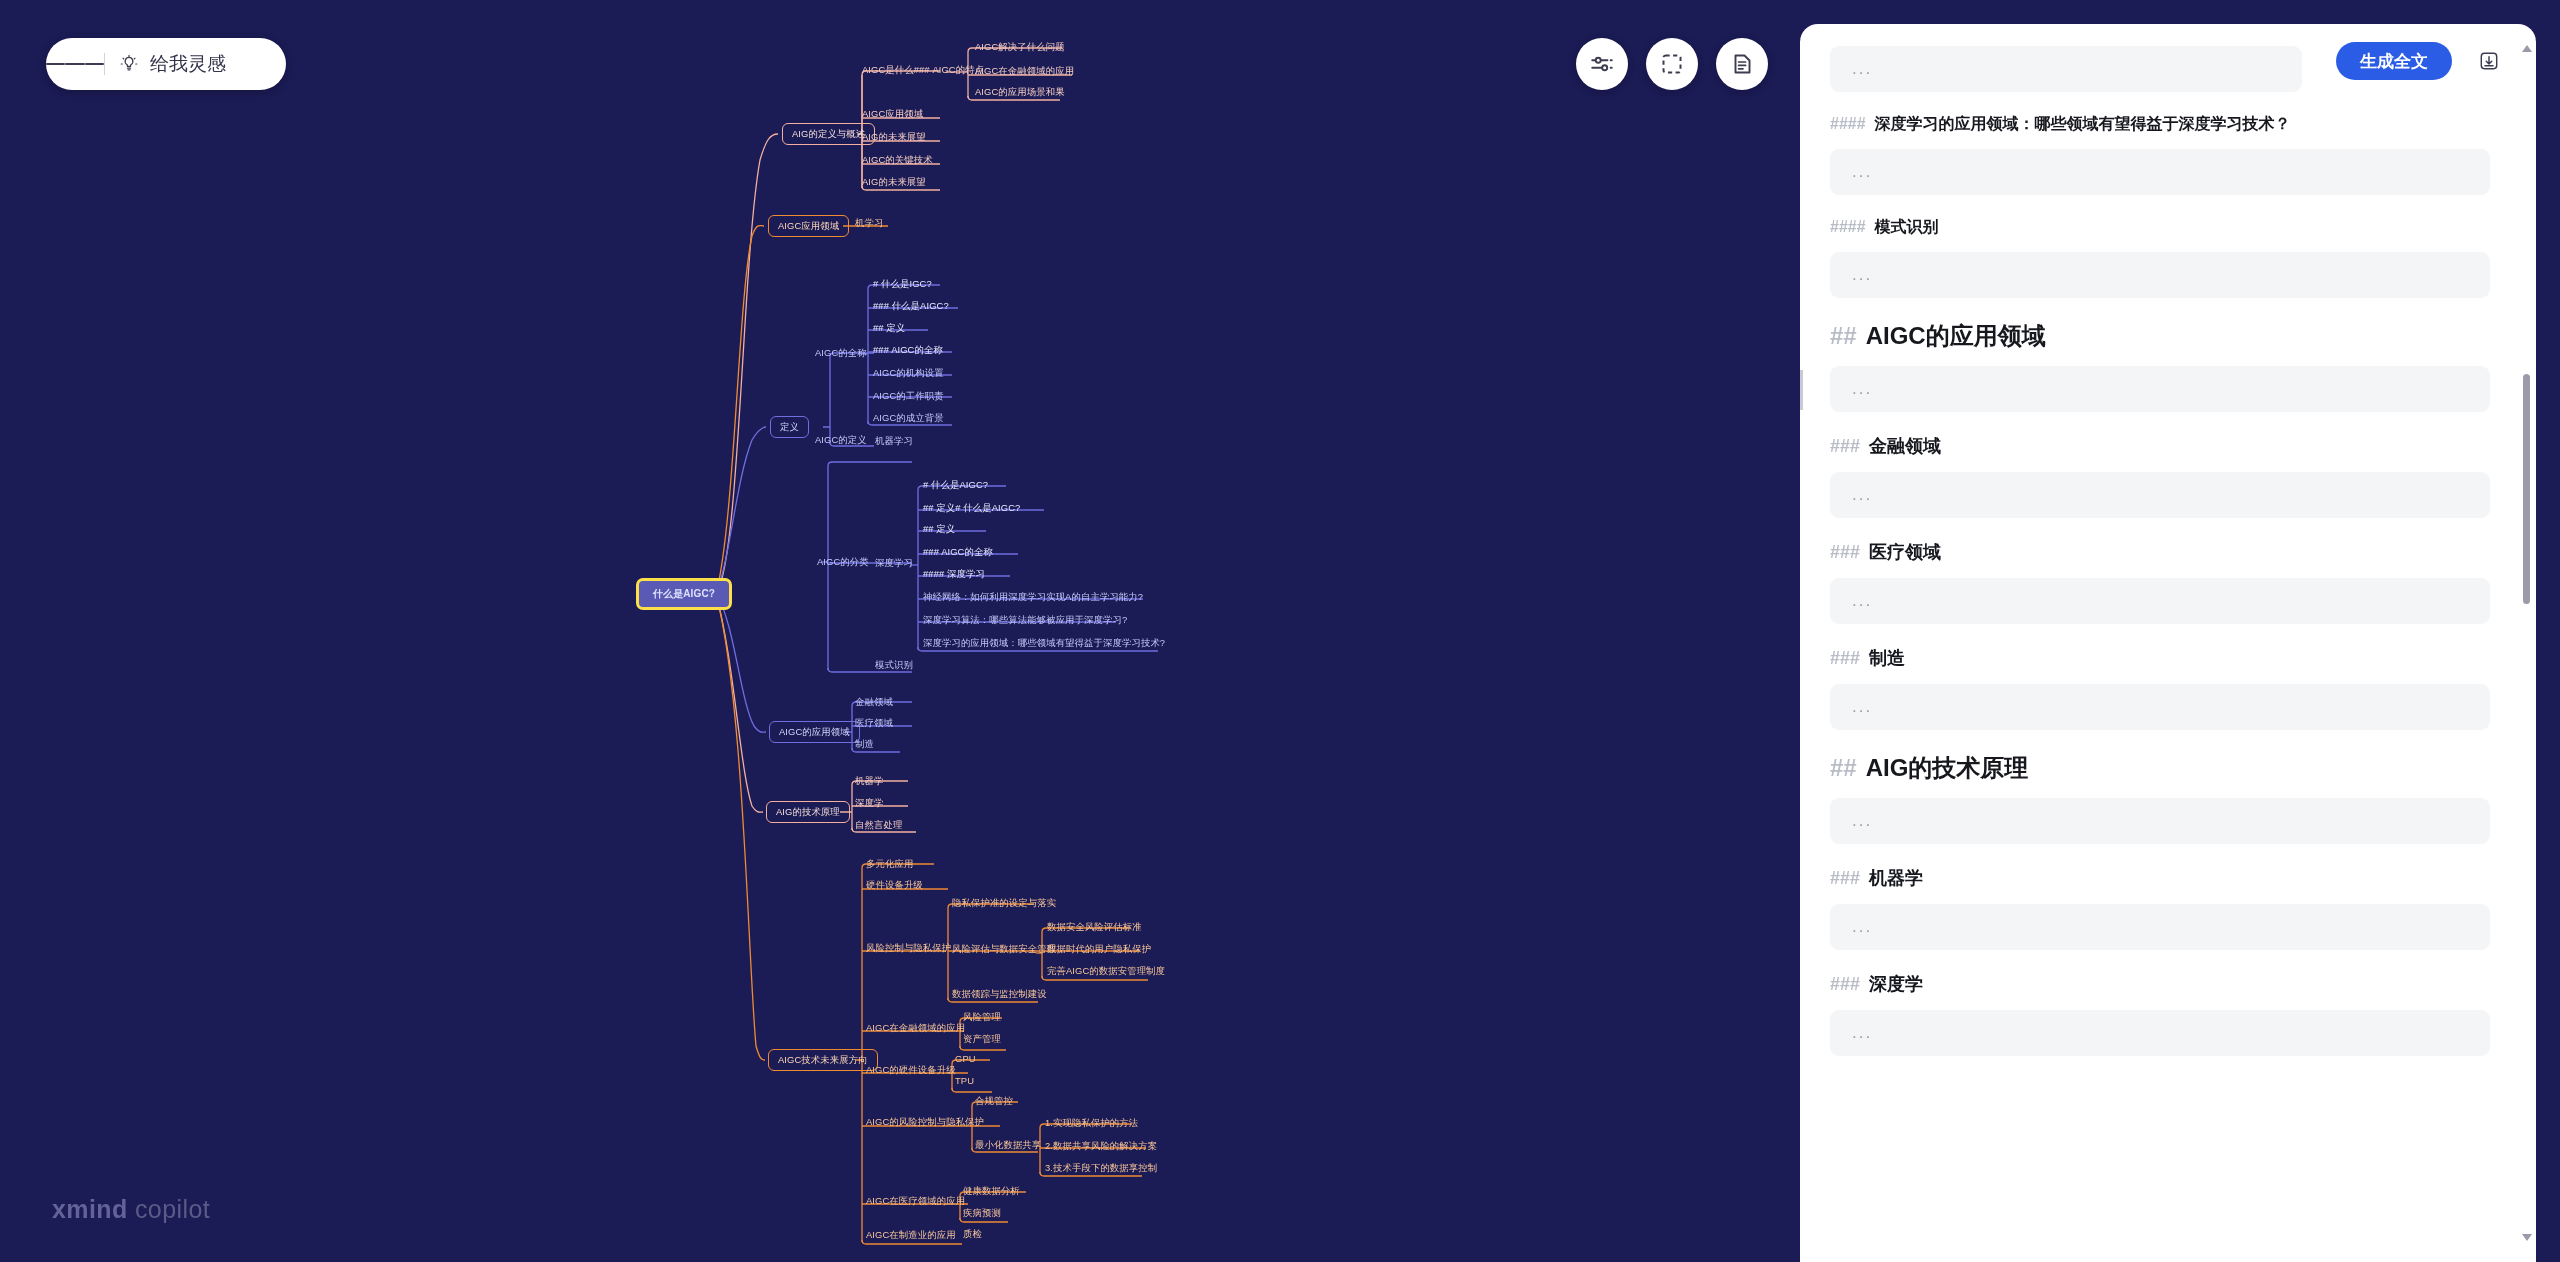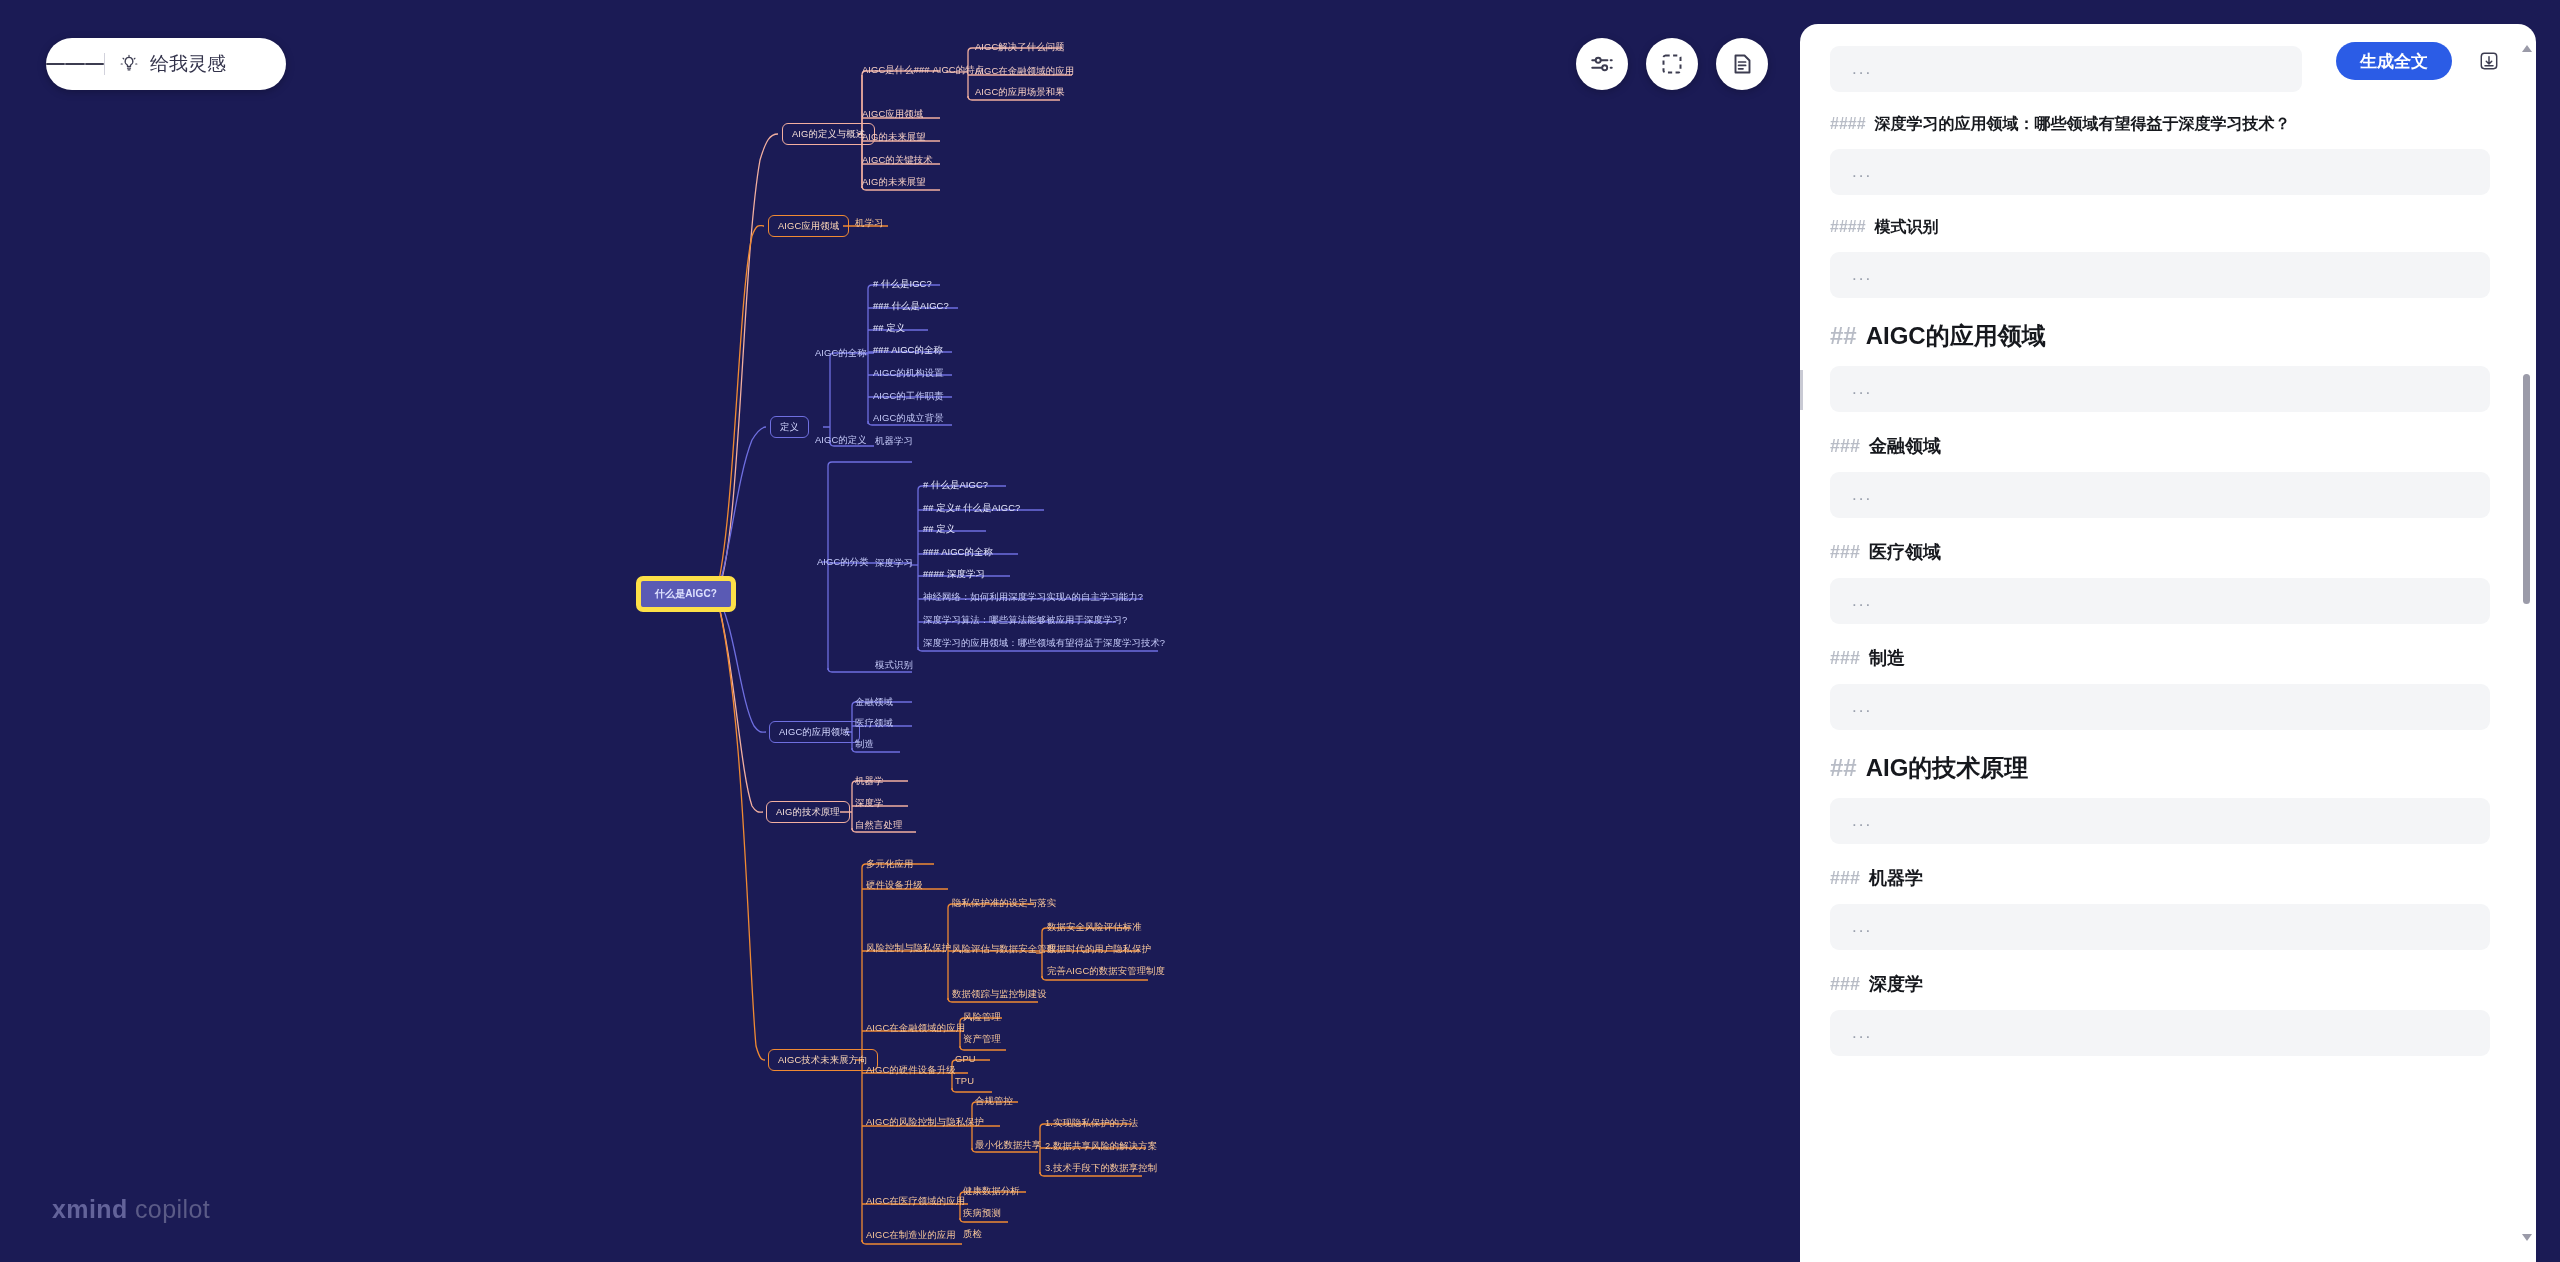--- a/index.html
+++ b/index.html
@@ -50,21 +50,21 @@
   .node {
     position:absolute; color:#cfd5f5; font-size:9.4px; white-space:nowrap;
     line-height:12px; letter-spacing:.1px; transform: translateY(-50%);
     cursor: pointer;
   }
   .node.boxed {
     border-radius:6px; padding:4px 9px; transform: translateY(-50%);
     background: transparent;
   }
   .node.root {
-    background:#5a5ab4; border:5px solid #fde047; color:#dfe2ff;
+    background:#5a5ab4; border:3px solid #fde047; color:#dfe2ff;
     border-radius:7px; padding:7px 14px; font-size:10px; font-weight:bold;
   }
   .b-pink   { border:1.3px solid #f3b0a0; color:#f4dfd9; }
   .b-orange { border:1.3px solid #f08a33; color:#ffd9b7; }
   .b-blue   { border:1.3px solid #6f6fe0; color:#d3d6ff; }
   .t-pink   { color:#f6cfc4; }
   .t-blue   { color:#c6cbfa; }
   .t-orange { color:#f8c79a; }
   .t-white  { color:#e8eaff; }
 

